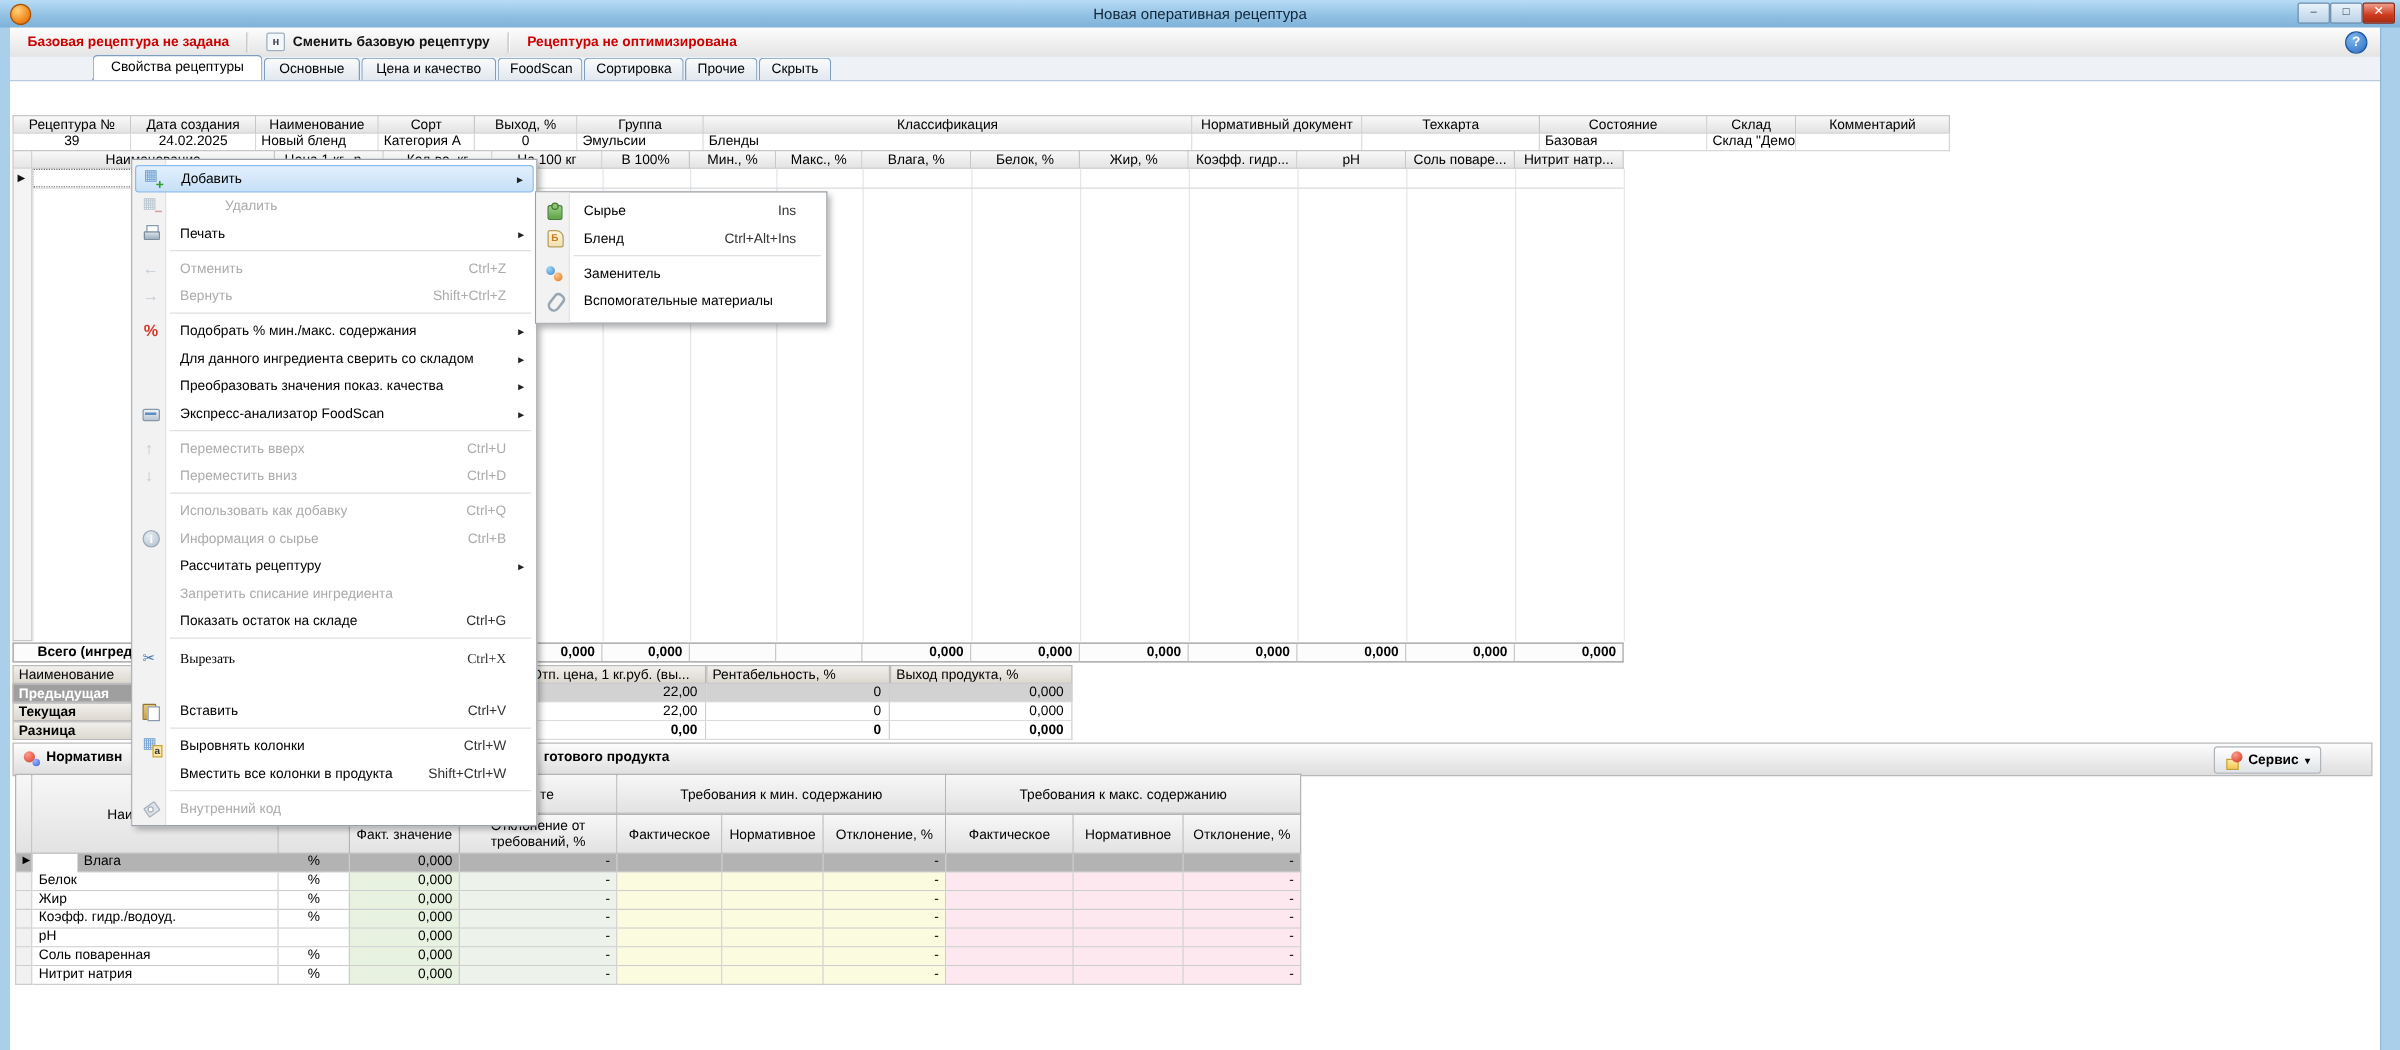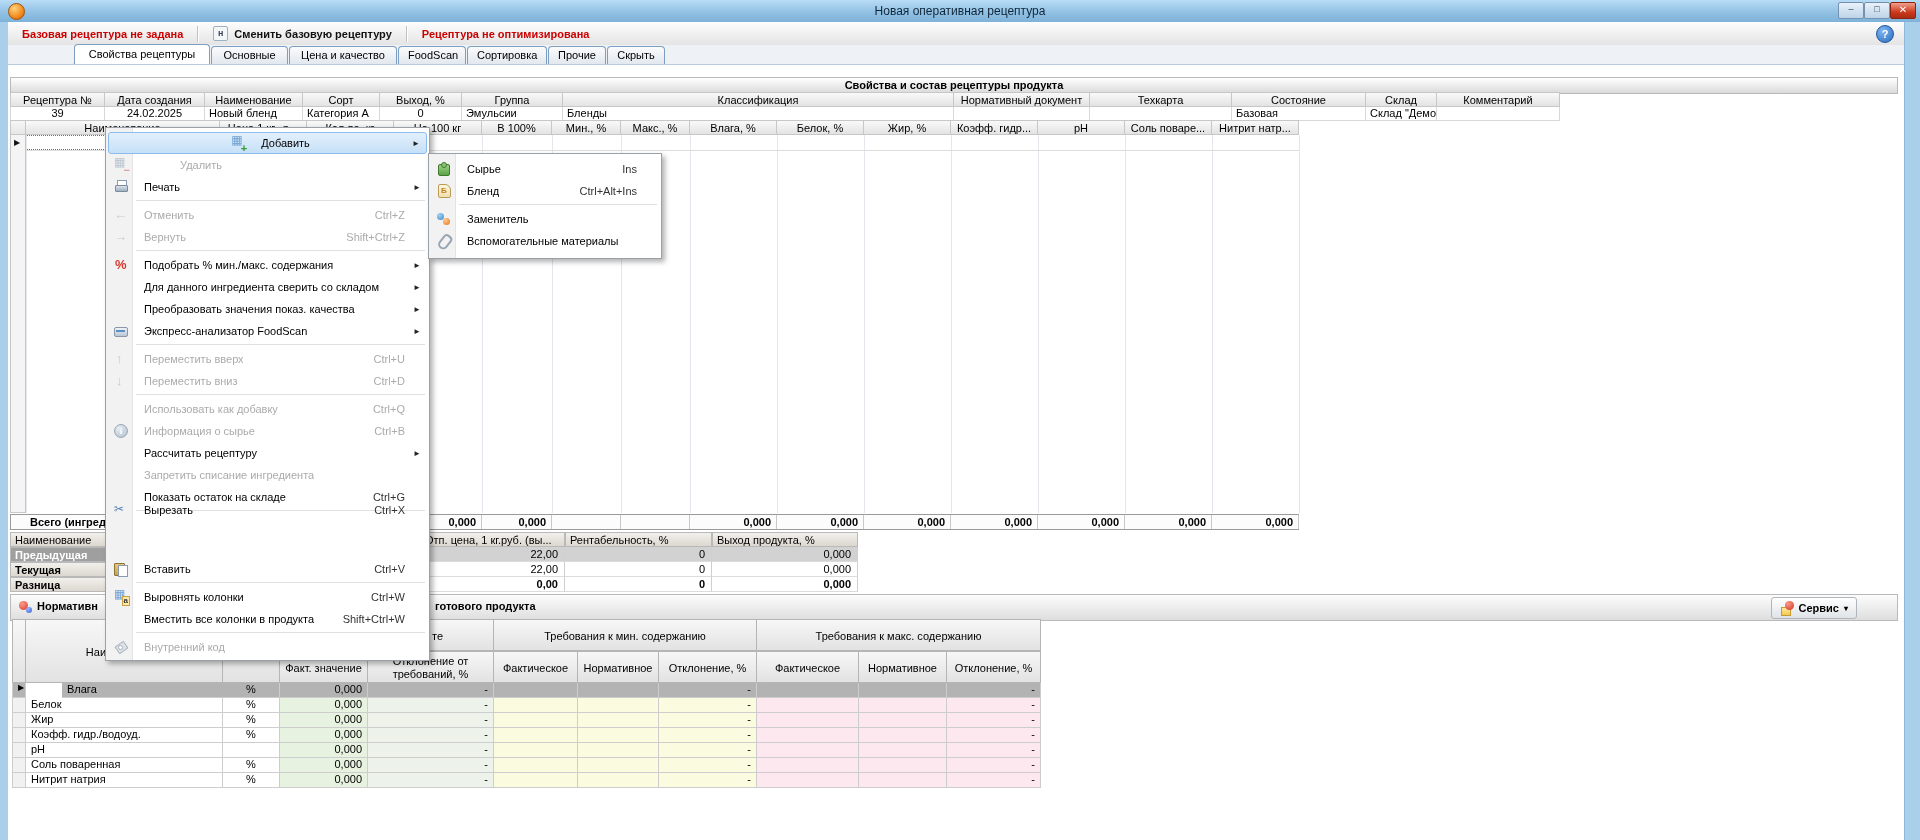--- a/index.html
+++ b/index.html
@@ -67,21 +67,21 @@
     overflow:hidden;white-space:nowrap;padding:0 5px;}
   
   .menu{position:absolute;background:#fff;border:1px solid #9aa0a6;box-shadow:3px 3px 5px rgba(0,0,0,.3);z-index:50;}
   .menu .strip{position:absolute;left:0;top:0;bottom:0;width:26px;background:#f2f2f2;border-right:1px solid #e3e3e3;}
   .mi{position:absolute;left:2px;right:2px;height:22px;display:flex;align-items:center;}
   .mi .mic{width:26px;display:flex;justify-content:center;flex:none;}
   .mi .mlabel{margin-left:10px;white-space:nowrap;}
   .mi .msc{margin-left:auto;margin-right:22px;color:#333;white-space:nowrap;}
   .mi .marr{position:absolute;right:6px;font-size:8px;color:#222;}
   .mi.disabled .mlabel,.mi.disabled .msc,.mi.disabled .marr{color:#ababab;}
-  .mi.hl{background:linear-gradient(#e3f0fc,#c6e0f7);border:1px solid #8bbcec;border-radius:3px;box-sizing:border-box;justify-content:center;}
+  .mi.hl{background:linear-gradient(#e3f0fc,#c6e0f7);border:1px solid #8bbcec;border-radius:3px;box-sizing:border-box;}
   .msep{position:absolute;left:30px;right:4px;height:1px;background:#e0e0e0;}
   
   .ic{display:inline-block;position:relative;width:14px;height:14px;flex:none;}
   .ic-table-add:before{content:"▦";position:absolute;left:0;top:-3px;font-size:12px;color:#6d9fd0;}
   .ic-table-add:after{content:"+";position:absolute;right:-2px;bottom:-4px;font-size:11px;font-weight:bold;color:#2f9e2f;}
   .ic-table-del:before{content:"▦";position:absolute;left:0;top:-3px;font-size:12px;color:#b9c4ce;}
   .ic-table-del:after{content:"−";position:absolute;right:-2px;bottom:-4px;font-size:11px;font-weight:bold;color:#d8a0a0;}
   .ic-printer:before{content:"";position:absolute;top:0;left:3px;width:8px;height:5px;background:#fff;border:1px solid #8a9ab0;}
   .ic-printer:after{content:"";position:absolute;top:5px;left:1px;width:11px;height:5px;border-radius:1px;
     background:linear-gradient(#d8e2ec,#9fb0c0);border:1px solid #7c8c9c;}
@@ -157,21 +157,20 @@
     <span class="tb-status">Рецептура не оптимизирована</span>
     <span class="helpbtn">?</span>
   </div>
 
   <div class="tabbar">
     <span class="tab-diag"></span>
     <span id="tabs-holder"><span class="tab active" style="left: 66px; width: 116px; text-align: center;">Свойства рецептуры</span><span class="tab" style="left: 203px; width: 57px; text-align: center;">Основные</span><span class="tab" style="left: 281px; width: 88px; text-align: center;">Цена и качество</span><span class="tab" style="left: 390px; width: 48px; text-align: center;">FoodScan</span><span class="tab" style="left: 459px; width: 60px; text-align: center;">Сортировка</span><span class="tab" style="left: 540px; width: 38px; text-align: center;">Прочие</span><span class="tab" style="left: 599px; width: 38px; text-align: center;">Скрыть</span></span>
   </div>
 
   <div class="page">
-    <div class="grouphdr">Свойства и состав рецептуры продукта</div>
     <div id="props-table">
         <div class="hcell first" style="left: 2px; top: 27px; width: 95px; height: 15px; line-height: 14px;">Рецептура №</div>
         <div class="vcell" style="left: 2px; top: 42px; width: 95px; height: 14px; line-height: 13px; text-align: center; border-left: 1px solid rgb(216, 216, 216);">39</div>
         <div class="hcell" style="left: 97px; top: 27px; width: 100px; height: 15px; line-height: 14px;">Дата создания</div>
         <div class="vcell" style="left: 97px; top: 42px; width: 100px; height: 14px; line-height: 13px; text-align: center; border-left: none;">24.02.2025</div>
         <div class="hcell" style="left: 197px; top: 27px; width: 98px; height: 15px; line-height: 14px;">Наименование</div>
         <div class="vcell" style="left: 197px; top: 42px; width: 98px; height: 14px; line-height: 13px; text-align: left; border-left: none;">Новый бленд</div>
         <div class="hcell" style="left: 295px; top: 27px; width: 77px; height: 15px; line-height: 14px;">Сорт</div>
         <div class="vcell" style="left: 295px; top: 42px; width: 77px; height: 14px; line-height: 13px; text-align: left; border-left: none;">Категория А</div>
         <div class="hcell" style="left: 372px; top: 27px; width: 82px; height: 15px; line-height: 14px;">Выход, %</div>
@@ -476,21 +475,21 @@
       <div class="mi disabled" style="top: 336px;">
         <span class="mic"></span>
         <span class="mlabel">Запретить списание ингредиента</span>
       </div>
       <div class="mi" style="top: 358px;">
         <span class="mic"></span>
         <span class="mlabel">Показать остаток на складе</span>
         <span class="msc">Ctrl+G</span>
       </div>
       <div class="msep" style="top: 382px;"></div>
-      <div class="mi" style="top: 371px;">
+      <div class="mi" style="top: 388px; font-family: Liberation Serif, serif;">
         <span class="mic">
           <span class="ic ic-cut"></span>
         </span>
         <span class="mlabel">Вырезать</span>
         <span class="msc">Ctrl+X</span>
       </div>
       <div class="mi" style="top: 430px;">
         <span class="mic">
           <span class="ic ic-paste"></span>
         </span>

